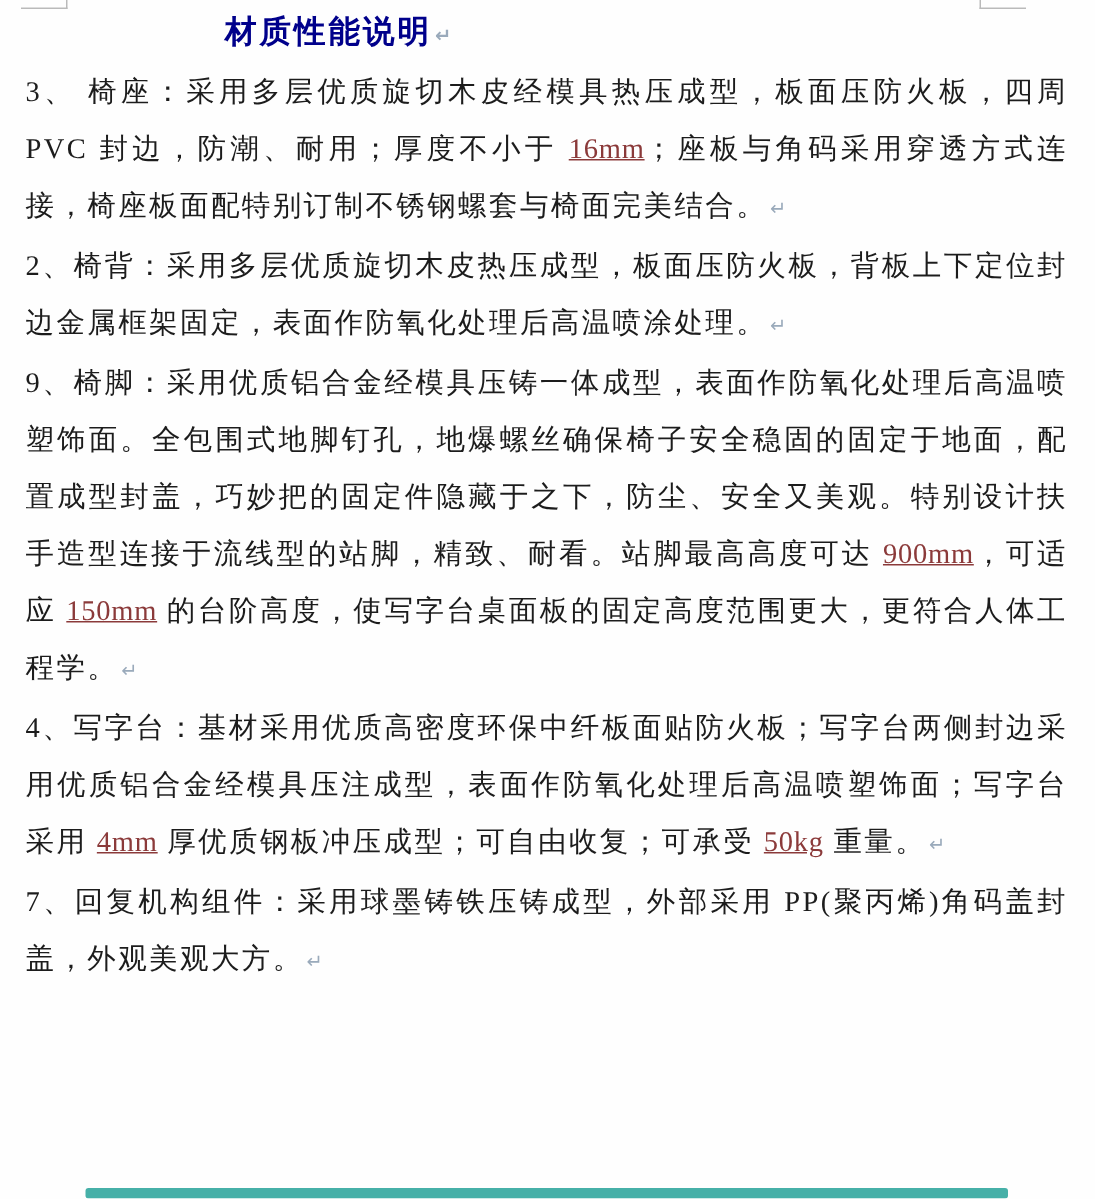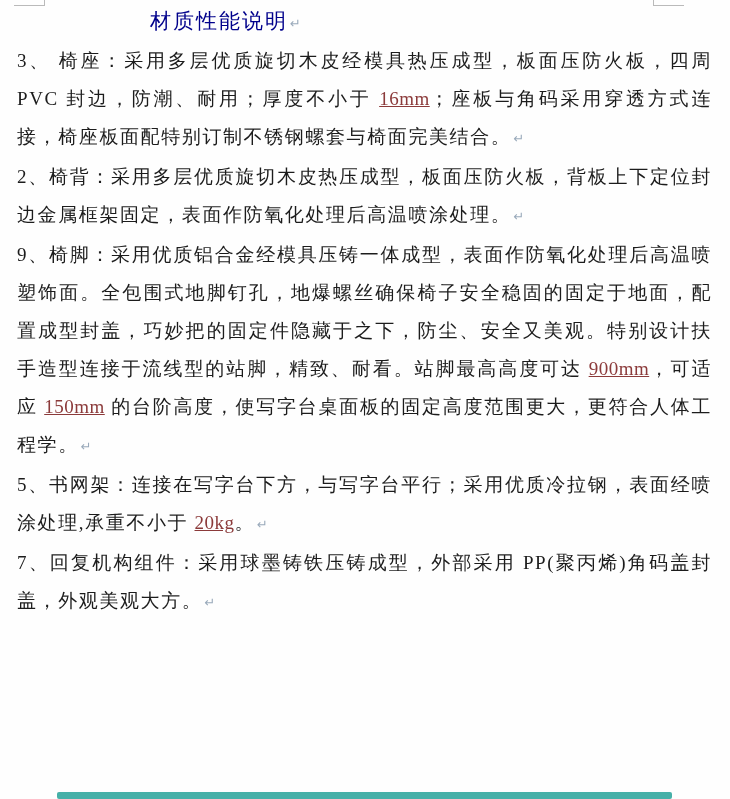--- a/index.html
+++ b/index.html
@@ -15,21 +15,21 @@
     position: relative;
     width: 730px;
     height: 799px;
   }
   .doc {
     padding: 3px 18px 0 17px;
   }
   .doc-title {
     margin: 0 0 0 133px;
     font-size: 21px;
-    font-weight: normal;
+    font-weight: bold;
     line-height: 37px;
     letter-spacing: 2px;
     color: var(--title-color, #00008b);
     white-space: nowrap;
   }
   .para {
     margin: 0;
     font-size: 19px;
     line-height: 38px;
     letter-spacing: 1.6px;
@@ -84,20 +84,20 @@
   <div class="corner-mark corner-left"></div>
   <div class="corner-mark corner-right"></div>
 
   <div class="doc">
     <h1 class="doc-title"><span>材质性能说明</span><span class="pilcrow">↵</span></h1>
 
     <div>
         <p class="para"><span class="seg">3、 椅座：采用多层优质旋切木皮经模具热压成型，板面压防火板，四周 PVC 封边，防潮、耐用；厚度不小于 </span><span class="num">16mm</span><span class="seg">；座板与角码采用穿透方式连接，椅座板面配特别订制不锈钢螺套与椅面完美结合。</span><span class="pilcrow">↵</span></p>
         <p class="para"><span class="seg">2、椅背：采用多层优质旋切木皮热压成型，板面压防火板，背板上下定位封边金属框架固定，表面作防氧化处理后高温喷涂处理。</span><span class="pilcrow">↵</span></p>
         <p class="para"><span class="seg">9、椅脚：采用优质铝合金经模具压铸一体成型，表面作防氧化处理后高温喷塑饰面。全包围式地脚钉孔，地爆螺丝确保椅子安全稳固的固定于地面，配置成型封盖，巧妙把的固定件隐藏于之下，防尘、安全又美观。特别设计扶手造型连接于流线型的站脚，精致、耐看。站脚最高高度可达 </span><span class="num">900mm</span><span class="seg">，可适应 </span><span class="num">150mm</span><span class="seg"> 的台阶高度，使写字台桌面板的固定高度范围更大，更符合人体工程学。</span><span class="pilcrow">↵</span></p>
-        <p class="para"><span class="seg">5、书网架：连接在写字台下方，与写字台平行；采用优质冷拉钢，表面经喷涂处理,承重不小于 </span><span class="num">20kg</span><span class="seg">。</span><span class="pilcrow">↵</span></p>
+        <p class="para"><span class="seg">4、写字台：基材采用优质高密度环保中纤板面贴防火板；写字台两侧封边采用优质铝合金经模具压注成型，表面作防氧化处理后高温喷塑饰面；写字台采用 </span><span class="num">4mm</span><span class="seg"> 厚优质钢板冲压成型；可自由收复；可承受 </span><span class="num">50kg</span><span class="seg"> 重量。</span><span class="pilcrow">↵</span></p>
         <p class="para"><span class="seg">7、回复机构组件：采用球墨铸铁压铸成型，外部采用 PP(聚丙烯)角码盖封盖，外观美观大方。</span><span class="pilcrow">↵</span></p>
       </div>
   </div>
 
   <div class="bottom-bar"></div>
 
 </div>
 
 </body></html>

